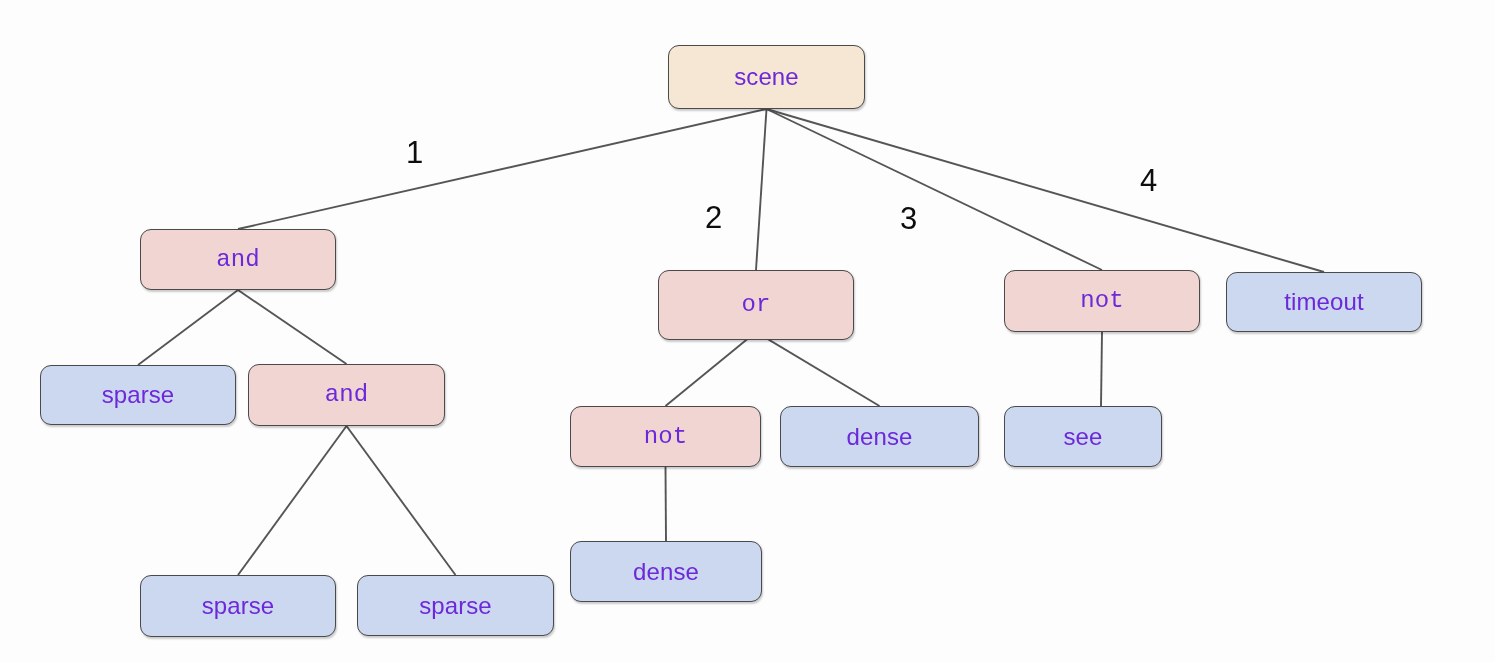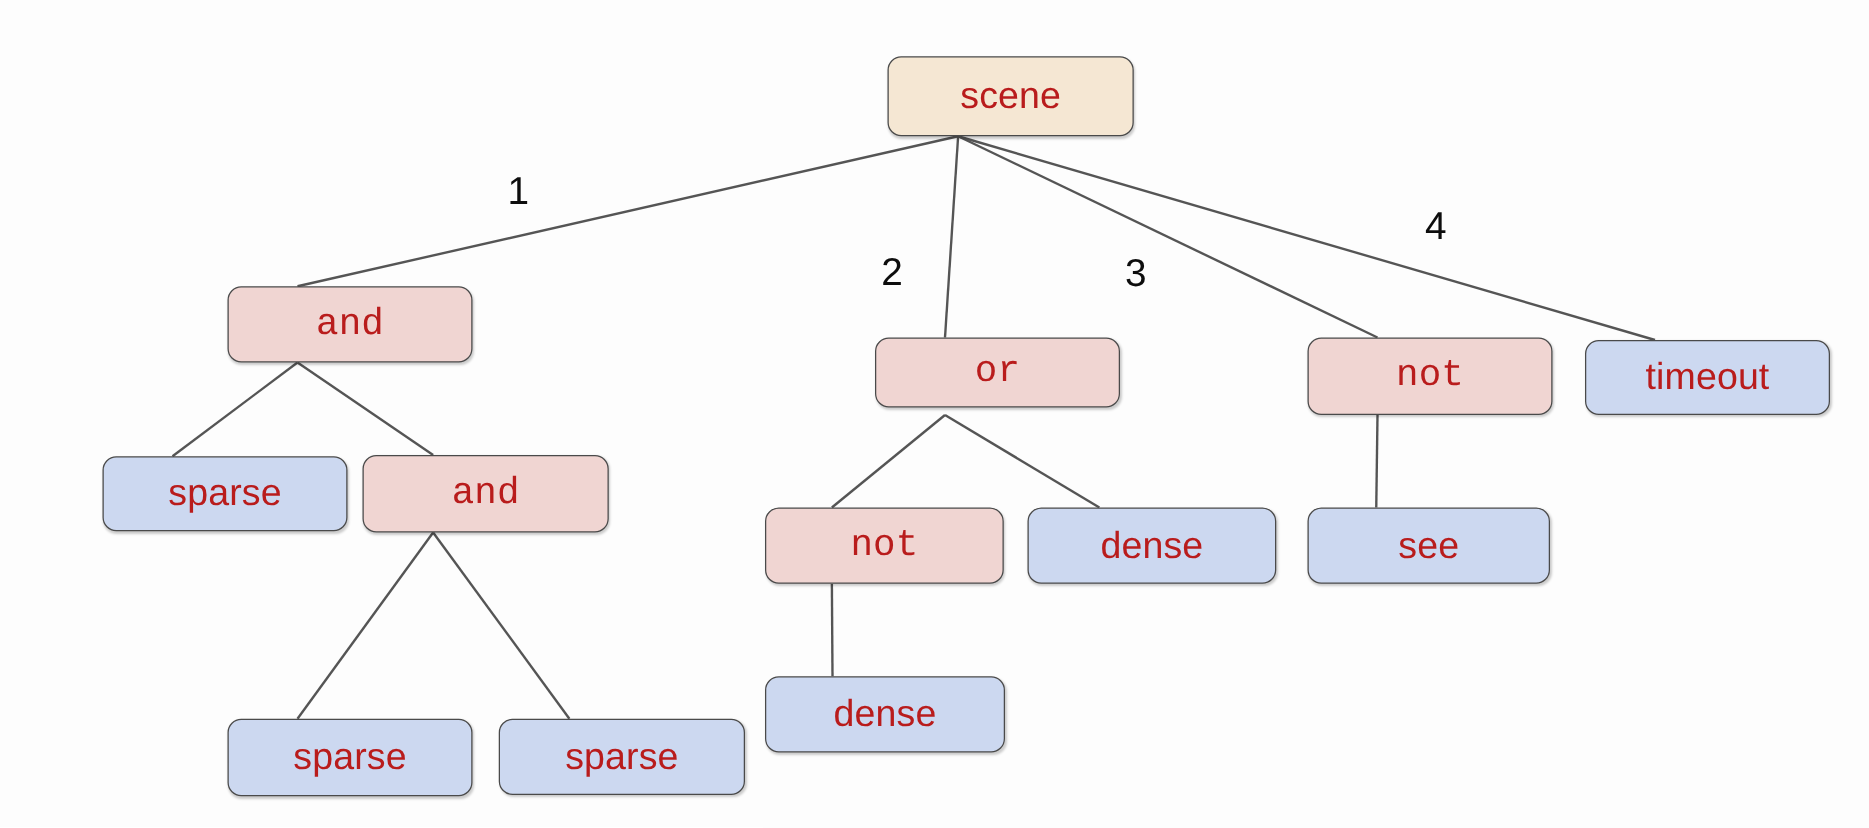--- a/index.html
+++ b/index.html
@@ -27,28 +27,27 @@
     pointer-events: none;
   }
   .node {
     position: absolute;
     box-sizing: border-box;
     border: 1.6px solid #4a4a4a;
     border-radius: 11px;
     display: flex;
     align-items: center;
     justify-content: center;
-    font-size: 30px;
-    color: #b91c1c;
+    font-size: 24px;
+    color: #6d28d9;
     line-height: 1;
     letter-spacing: 0.1px;
     box-shadow: 1px 1.5px 2px rgba(0,0,0,0.20);
     white-space: nowrap;
     z-index: 2;
-    margin-left: 42px;
   }
   .node.root  { background: #f5e7d3; }
   .node.op    { background: #f0d5d2; font-family: Liberation Mono, monospace; }
   .node.leaf  { background: #ccd8f0; }
   .edge-label {
     position: absolute;
     font-size: 31px;
     color: #0d0d0d;
     line-height: 1;
     z-index: 3;
@@ -73,42 +72,42 @@
       <line x1="665.5" y1="467" x2="666" y2="541" stroke="#555555" stroke-width="1.9"></line>
       <line x1="1102" y1="332" x2="1101" y2="406" stroke="#555555" stroke-width="1.9"></line>
     </svg>
   <div id="node-layer">
       <div class="node root" style="left: 668px; top: 45px; width: 197px; height: 64px;">
         <span>scene</span>
       </div>
       <div class="node op" style="left: 140px; top: 229px; width: 196px; height: 61px;">
         <span>and</span>
       </div>
-      <div class="node op" style="left: 658px; top: 270px; width: 196px; height: 56px;">
+      <div class="node op" style="left: 658px; top: 270px; width: 196px; height: 70px;">
         <span>or</span>
       </div>
       <div class="node op" style="left: 1004px; top: 270px; width: 196px; height: 62px;">
         <span>not</span>
       </div>
       <div class="node leaf" style="left: 1226px; top: 272px; width: 196px; height: 60px;">
         <span>timeout</span>
       </div>
       <div class="node leaf" style="left: 40px; top: 365px; width: 196px; height: 60px;">
         <span>sparse</span>
       </div>
       <div class="node op" style="left: 248px; top: 364px; width: 197px; height: 62px;">
         <span>and</span>
       </div>
       <div class="node op" style="left: 570px; top: 406px; width: 191px; height: 61px;">
         <span>not</span>
       </div>
       <div class="node leaf" style="left: 780px; top: 406px; width: 199px; height: 61px;">
         <span>dense</span>
       </div>
-      <div class="node leaf" style="left: 1004px; top: 406px; width: 194px; height: 61px;">
+      <div class="node leaf" style="left: 1004px; top: 406px; width: 158px; height: 61px;">
         <span>see</span>
       </div>
       <div class="node leaf" style="left: 140px; top: 575px; width: 196px; height: 62px;">
         <span>sparse</span>
       </div>
       <div class="node leaf" style="left: 357px; top: 575px; width: 197px; height: 61px;">
         <span>sparse</span>
       </div>
       <div class="node leaf" style="left: 570px; top: 541px; width: 192px; height: 61px;">
         <span>dense</span>

